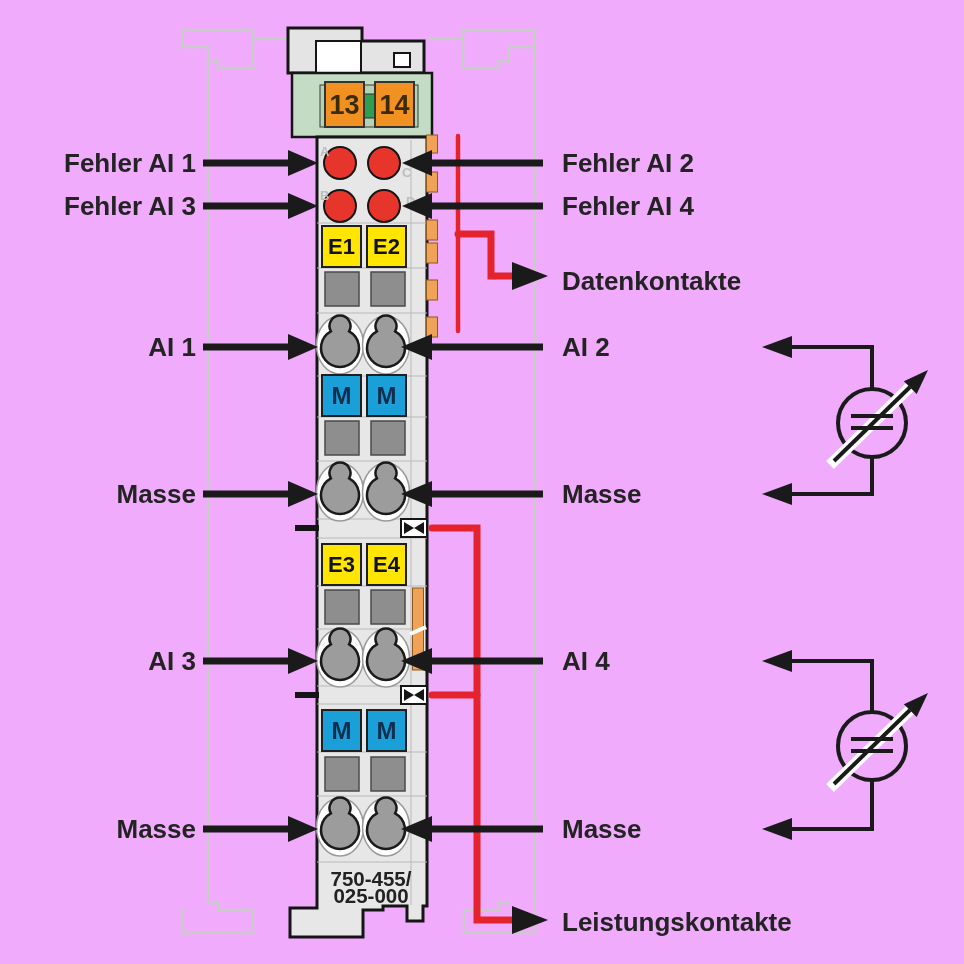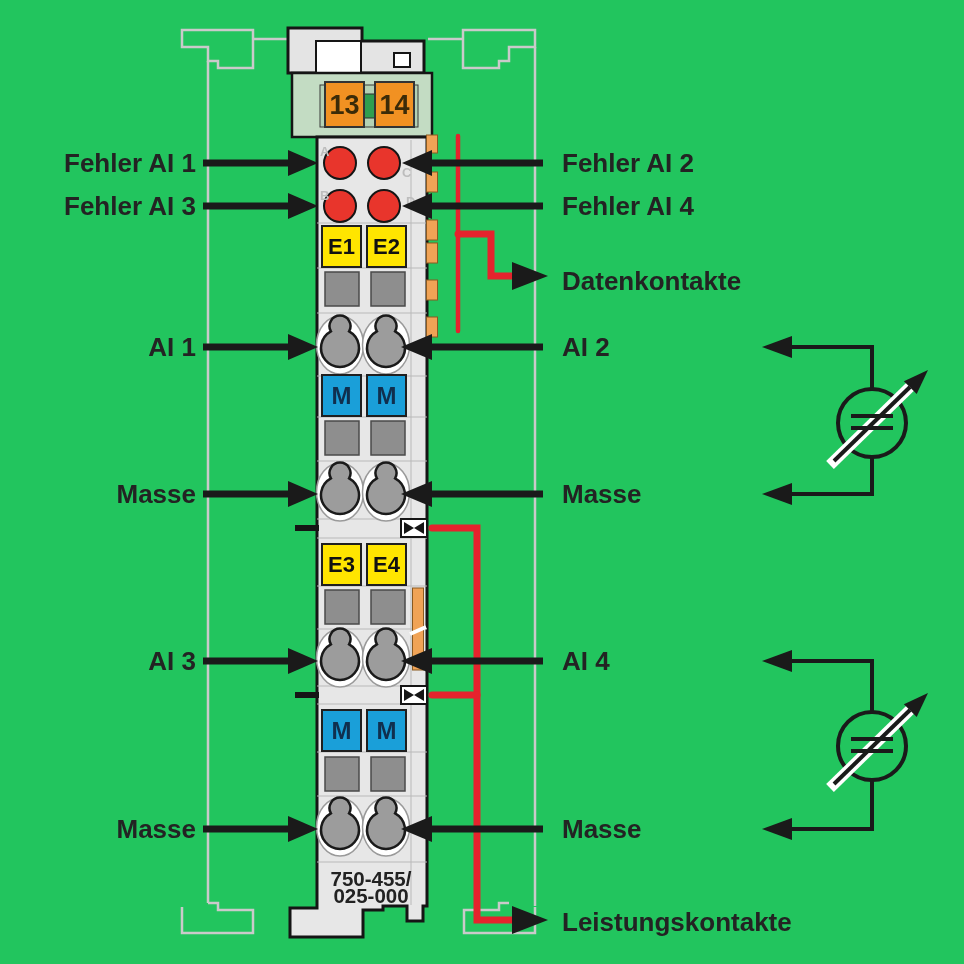--- a/index.html
+++ b/index.html
@@ -1,17 +1,17 @@
 <!DOCTYPE html>
 <html><head>
 <meta charset="utf-8">
 <title>750-455/025-000</title>
 <style>
   html,body{margin:0;padding:0;background:#ffffff;}
-  .stage{width:964px;height:964px;position:relative;background:#22c55e;overflow:hidden;}
+  .stage{width:964px;height:964px;position:relative;background:#f0abfc;overflow:hidden;}
   svg{display:block;}
   text{font-family:"Liberation Sans", sans-serif;}
   .ghost{fill:none;stroke:#cacaca;stroke-width:2.5;}
   .clip{fill:#e4e4e4;stroke:#151515;stroke-width:3;}
   .notch{fill:#ffffff;stroke:#151515;stroke-width:2;}
   .band{stroke:#151515;stroke-width:2.5;}
   .recess{fill:#b4d2b4;stroke:#3a3a3a;stroke-width:1;}
   .gsq{stroke:#2f2f2f;stroke-width:1;}
   .osq{stroke:#333333;stroke-width:2;}
   .body{fill:#e7e7e7;stroke:#151515;stroke-width:3;}

